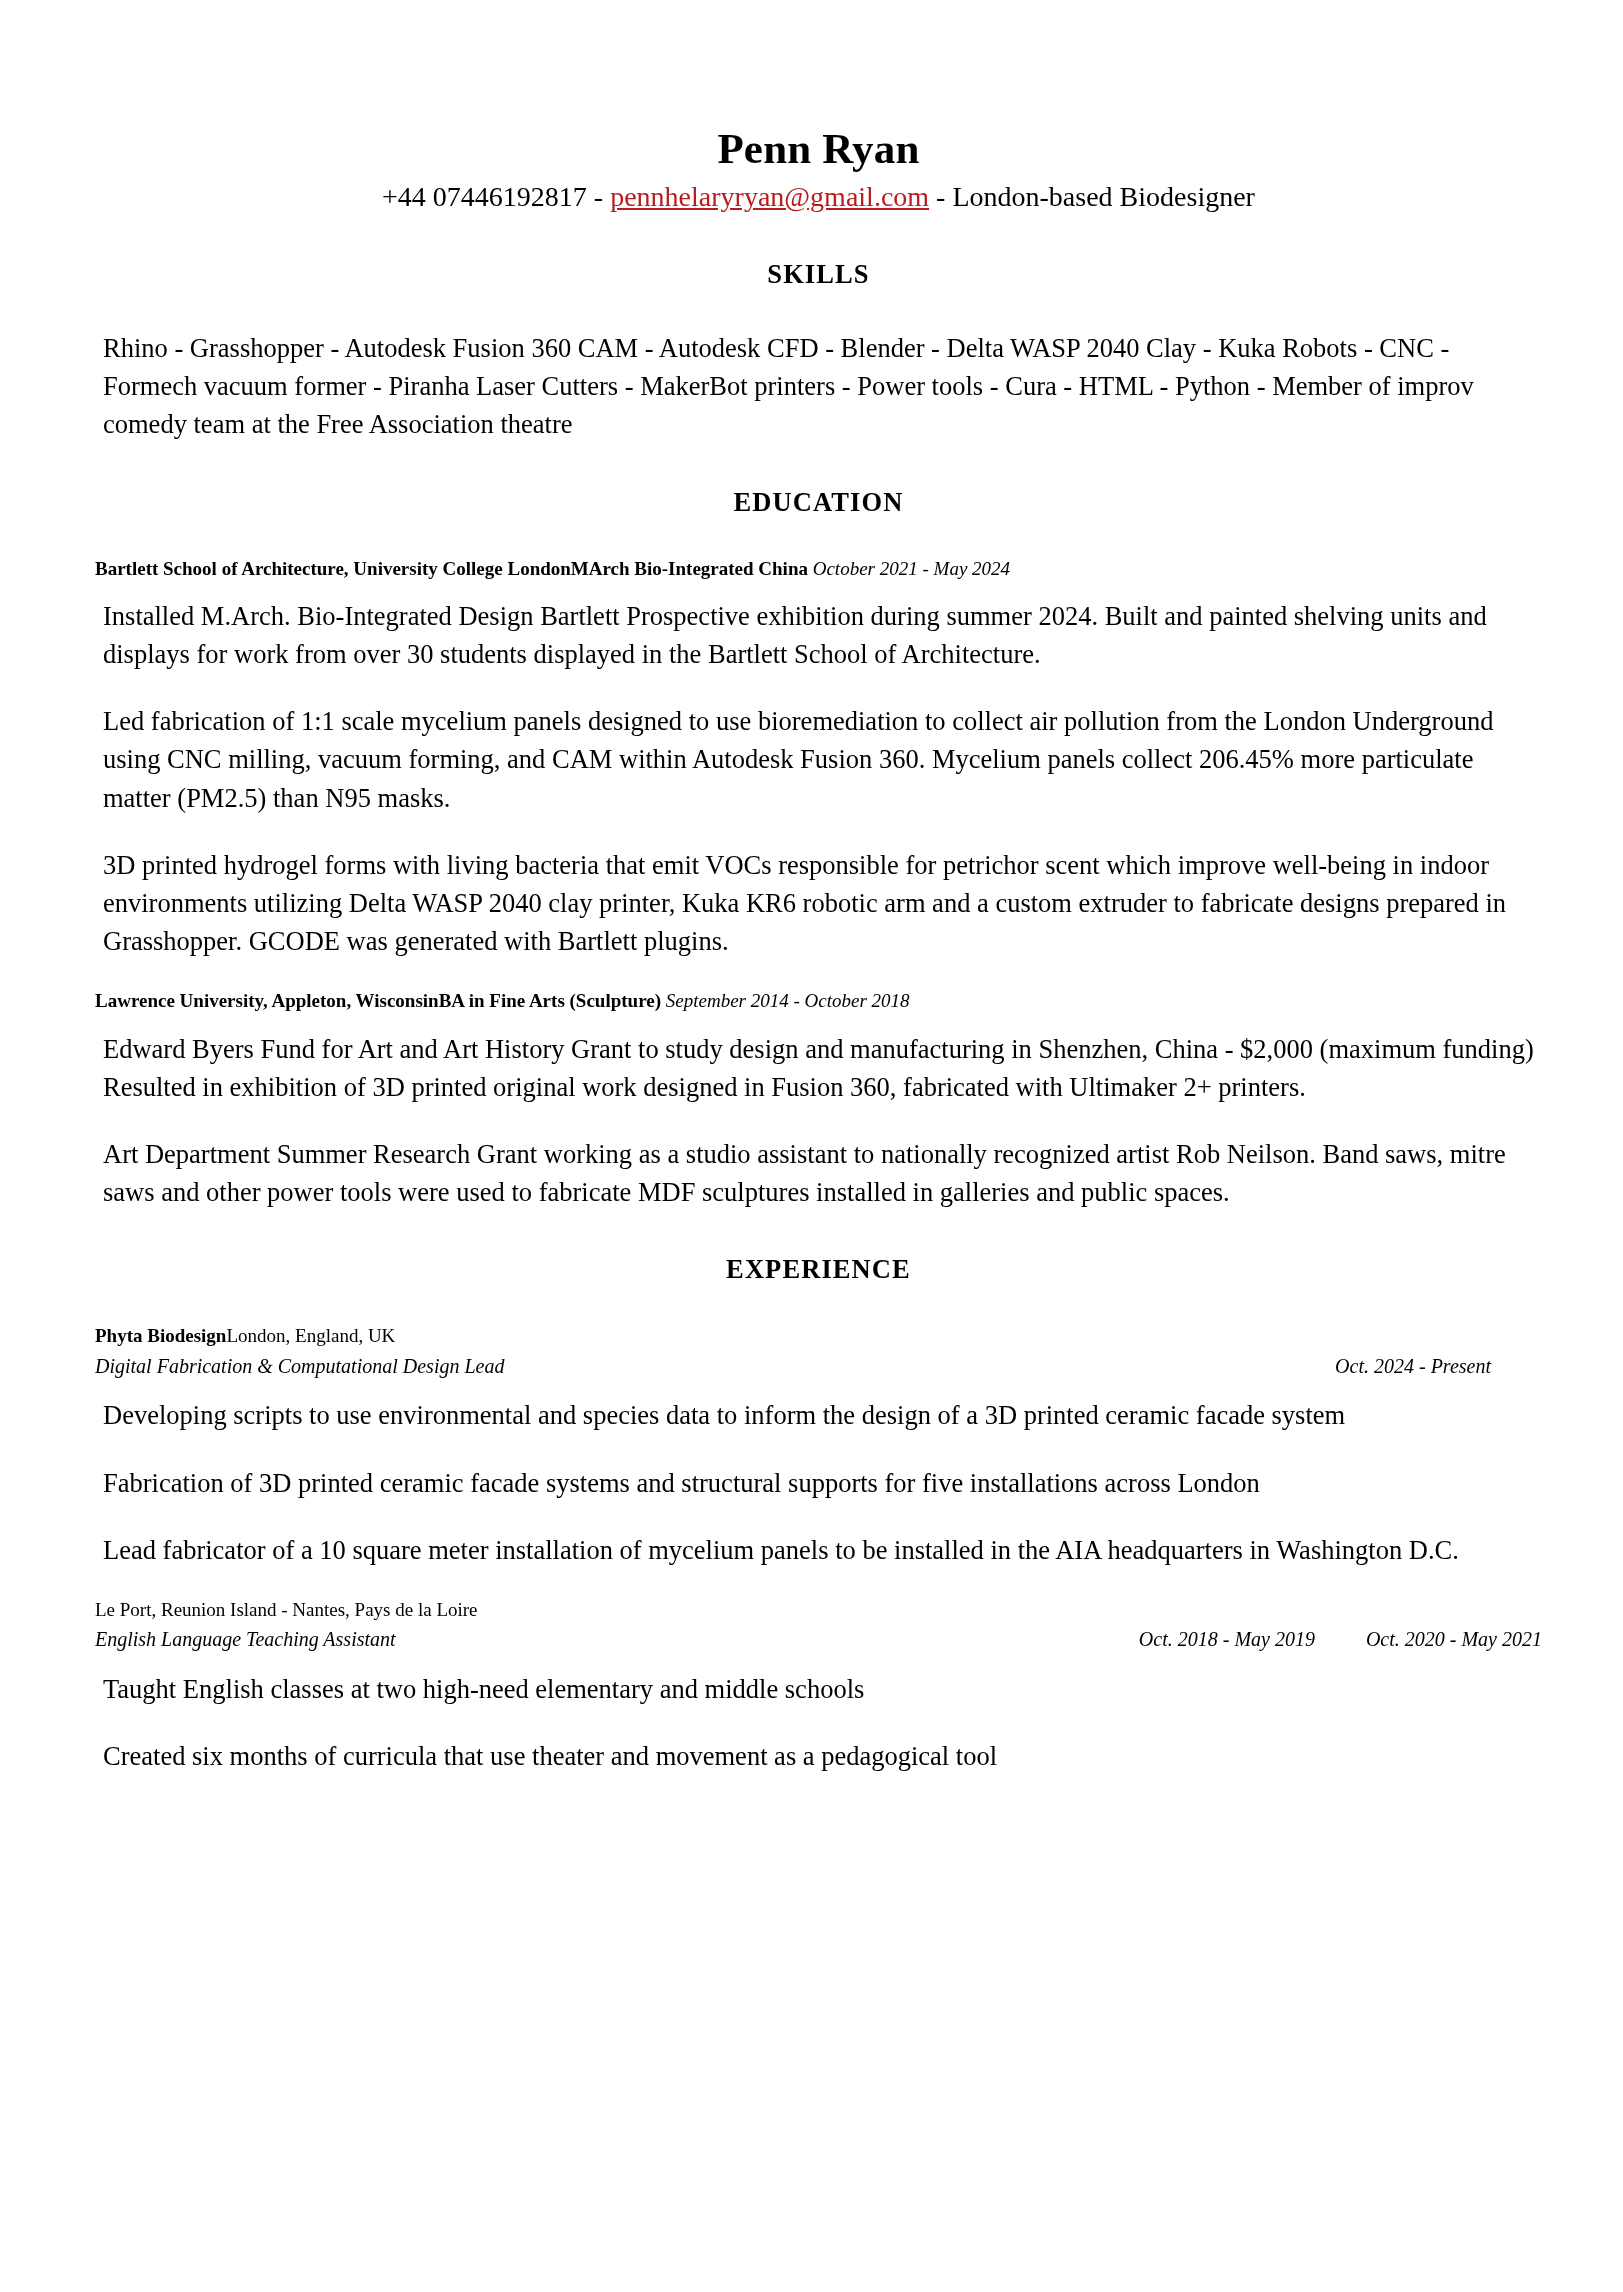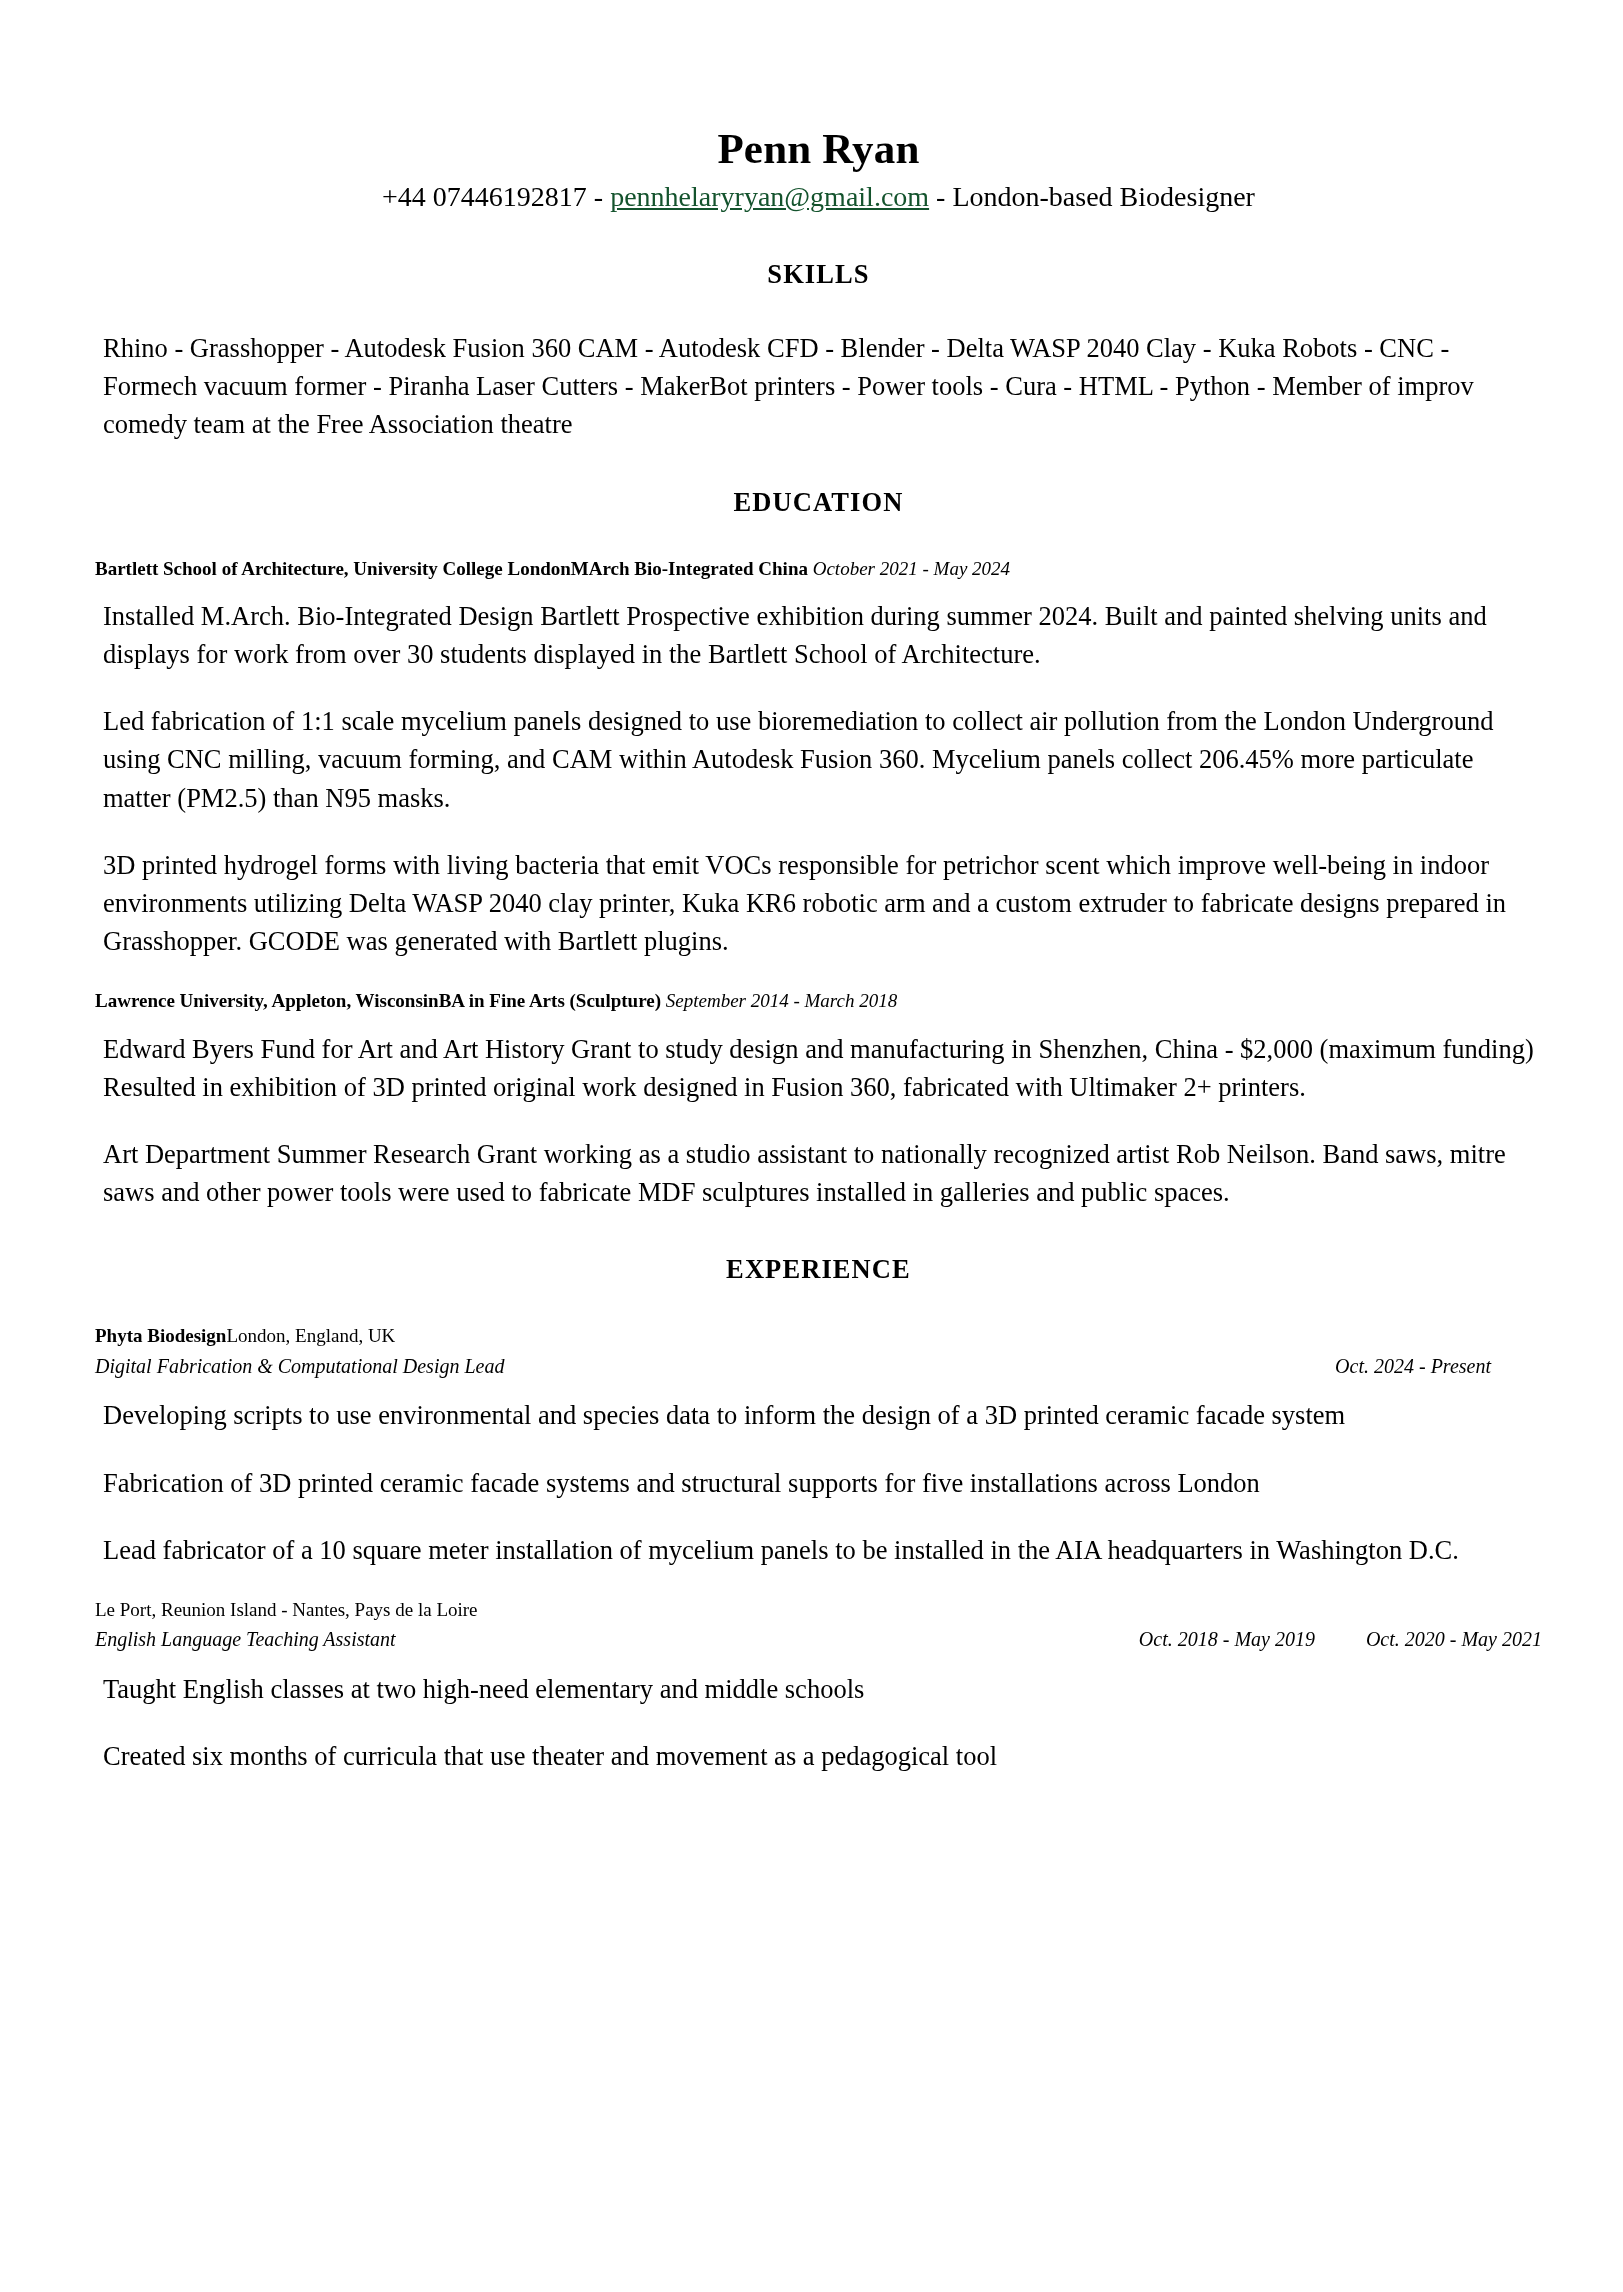--- a/index.html
+++ b/index.html
@@ -114,21 +114,21 @@
   }
 </style>
 </head>
 <body>
 
 <div class="page">
   <div class="doc">
 
     <div class="name">Penn Ryan</div>
     <div class="contact">
-      <span>+44 07446192817</span><span> - </span><span class="email" style="color: #14532d;">pennhelaryryan@gmail.com</span><span> - </span><span>London-based Biodesigner</span>
+      <span>+44 07446192817</span><span> - </span><span class="email" style="color: #b91c1c;">pennhelaryryan@gmail.com</span><span> - </span><span>London-based Biodesigner</span>
     </div>
 
     <div class="section-heading">SKILLS</div>
     <p class="body">Rhino - Grasshopper - Autodesk Fusion 360 CAM - Autodesk CFD - Blender - Delta WASP 2040 Clay - Kuka Robots - CNC - Formech vacuum former - Piranha Laser Cutters - MakerBot printers - Power tools - Cura - HTML - Python - Member of improv comedy team at the Free Association theatre</p>
 
     <div class="section-heading spaced-top">EDUCATION</div>
 
     <div class="entry-block">
       <div class="entry-row">
         <span class="entry-left">Bartlett School of Architecture, University College London</span>
@@ -136,21 +136,21 @@
       </div>
     </div>
     <div class="gap-after-entry"></div>
     <p class="body">Installed M.Arch. Bio-Integrated Design Bartlett Prospective exhibition during summer 2024. Built and painted shelving units and displays for work from over 30 students displayed in the Bartlett School of Architecture.</p>
     <p class="body">Led fabrication of 1:1 scale mycelium panels designed to use bioremediation to collect air pollution from the London Underground using CNC milling, vacuum forming, and CAM within Autodesk Fusion 360. Mycelium panels collect 206.45% more particulate matter (PM2.5) than N95 masks.</p>
     <p class="body">3D printed hydrogel forms with living bacteria that emit VOCs responsible for petrichor scent which improve well-being in indoor environments utilizing Delta WASP 2040 clay printer, Kuka KR6 robotic arm and a custom extruder to fabricate designs prepared in Grasshopper. GCODE was generated with Bartlett plugins.</p>
 
     <div class="entry-block">
       <div class="entry-row">
         <span class="entry-left">Lawrence University, Appleton, Wisconsin</span>
-        <span class="entry-right"><span class="deg">BA in Fine Arts (Sculpture)</span> <span class="dates">September 2014 - March 2018</span></span>
+        <span class="entry-right"><span class="deg">BA in Fine Arts (Sculpture)</span> <span class="dates">September 2014 - October 2018</span></span>
       </div>
     </div>
     <div class="gap-after-entry"></div>
     <p class="body">Edward Byers Fund for Art and Art History Grant to study design and manufacturing in Shenzhen, China - $2,000 (maximum funding) Resulted in exhibition of 3D printed original work designed in Fusion 360, fabricated with Ultimaker 2+ printers.</p>
     <p class="body">Art Department Summer Research Grant working as a studio assistant to nationally recognized artist Rob Neilson. Band saws, mitre saws and other power tools were used to fabricate MDF sculptures installed in galleries and public spaces.</p>
 
     <div class="section-heading spaced-top">EXPERIENCE</div>
 
     <div class="entry-block">
       <div class="entry-row">

